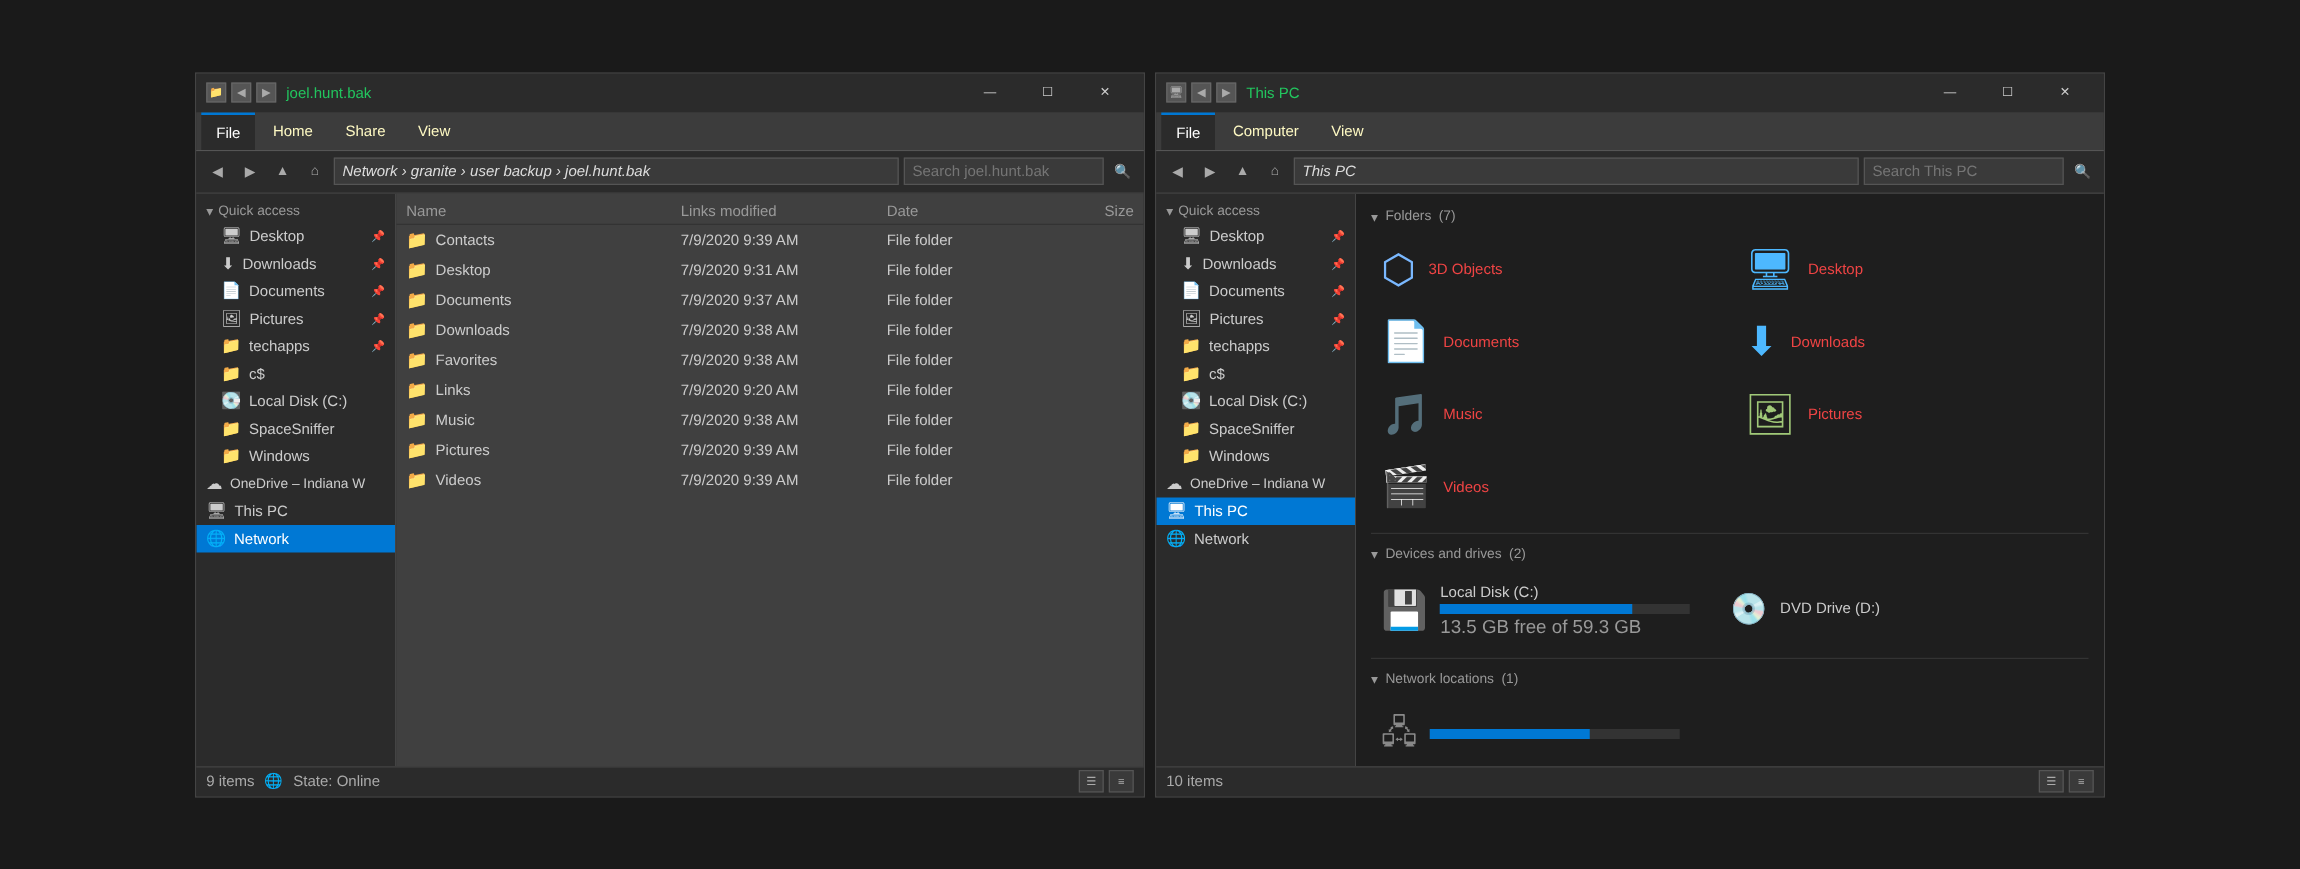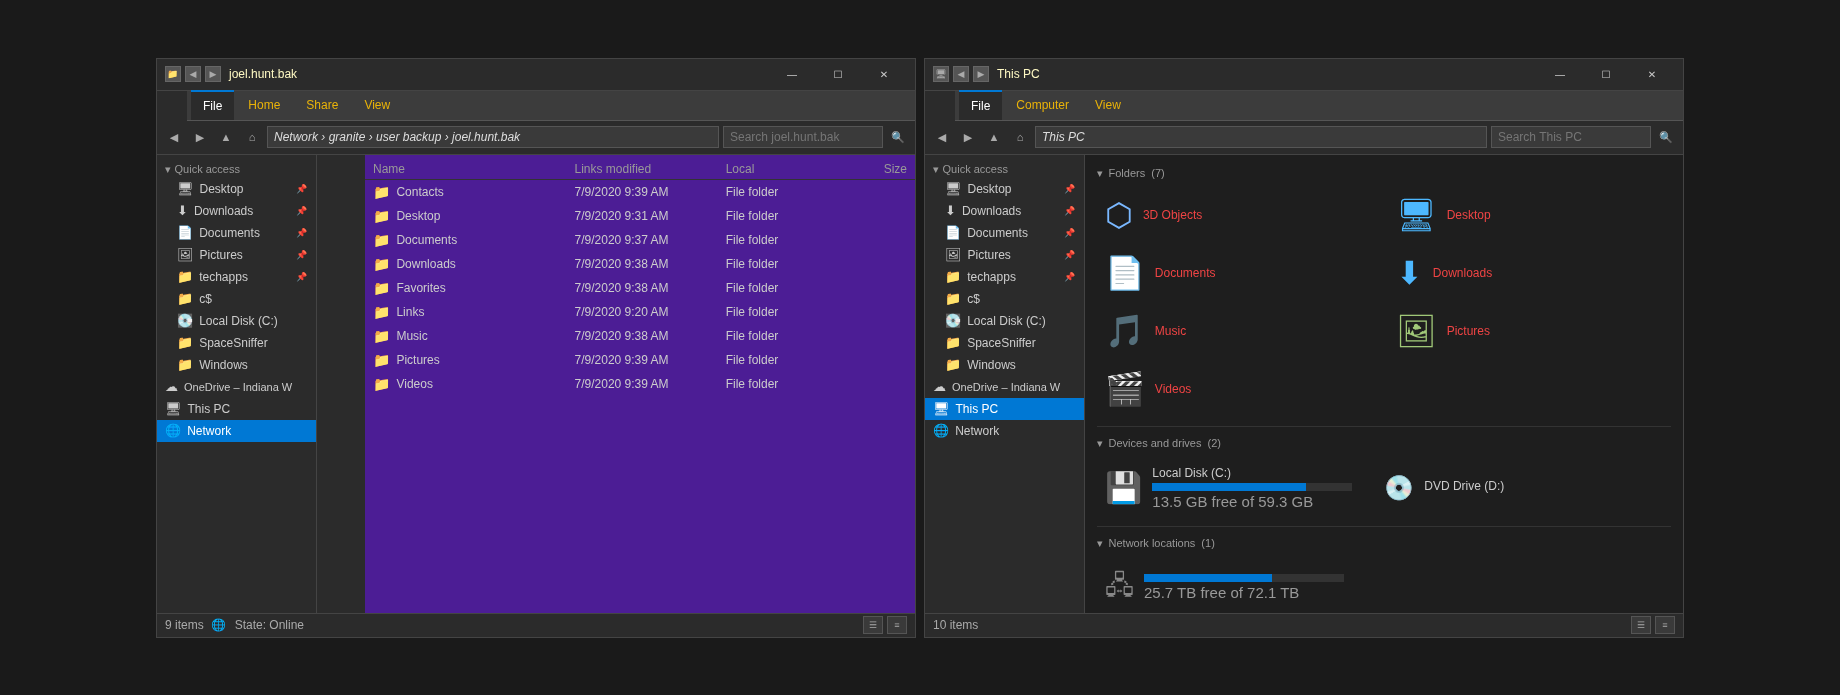--- a/index.html
+++ b/index.html
@@ -42,21 +42,21 @@
     .tb-icon {
       width: 16px; height: 16px;
       background: #555;
       border: 1px solid #666;
       display: flex; align-items: center; justify-content: center;
       font-size: 9px; color: #aaa; cursor: pointer;
     }
     .title-text {
       flex: 1;
       font-size: 12px;
-      color: #fef9c3;
+      color: #22c55e;
     }
     .win-controls {
       display: flex;
       gap: 0;
     }
     .win-btn {
       width: 46px; height: 32px;
       display: flex; align-items: center; justify-content: center;
       font-size: 10px; color: #ccc; cursor: pointer;
       background: transparent;
@@ -64,26 +64,25 @@
 
     
     .ribbon {
       background: #3c3c3c;
       height: 30px;
       display: flex;
       align-items: center;
       padding: 0 4px;
       border-bottom: 1px solid #555;
       gap: 2px;
-      margin-left: 30px;
     }
     .ribbon-tab {
       padding: 4px 12px;
       font-size: 12px;
-      color: #eab308;
+      color: #fef9c3;
       cursor: pointer;
       height: 30px;
       display: flex; align-items: center;
     }
     .ribbon-tab.active {
       background: #2b2b2b;
       color: #fff;
       border-top: 2px solid #0078d4;
     }
 
@@ -161,23 +160,22 @@
       height: 22px;
     }
     .sidebar-item.selected { background: #0078d4; color: #fff; }
     .sidebar-item .pin { font-size: 9px; color: #888; margin-left: auto; }
     .sidebar-icon { font-size: 13px; flex-shrink: 0; }
 
     
     .file-list {
       flex: 1;
       overflow-y: auto;
-      background: #4c1d95;
+      background: #404040;
       padding: 4px 0;
-      margin-left: 48px;
     }
     .file-list-header {
       display: flex;
       padding: 3px 8px;
       border-bottom: 1px solid #333;
       font-size: 12px;
       color: #999;
     }
     .col-name { flex: 2; }
     .col-date { flex: 1.5; }
@@ -384,21 +382,21 @@
       <div class="sidebar-item selected" style="padding-left:8px;">
         <span class="sidebar-icon">🌐</span>
         <span>Network</span>
       </div>
     </div>
 
     <div class="file-list">
       <div class="file-list-header">
         <div class="col-name">Name</div>
         <div class="col-date">Links modified</div>
-        <div class="col-type">Local</div>
+        <div class="col-type">Date</div>
         <div class="col-size">Size</div>
       </div>
 
       <div id="left-file-rows">
           <div class="file-row">
       <div class="col-name">
         <span class="folder-icon">📁</span>
         <span>Contacts</span>
       </div>
       <div class="col-date">7/9/2020 9:39 AM</div>
@@ -656,21 +654,20 @@
         <span>▾</span>
         <span>Network locations</span>
         <span>(1)</span>
       </div>
       <div class="net-drive-item">
         <span class="net-icon">🖧</span>
         <div class="drive-info">
           <div class="drive-bar-bg">
             <div class="drive-bar-fill" style="width:64%"></div>
           </div>
-          <div class="drive-space">25.7 TB free of 72.1 TB</div>
         </div>
       </div>
     </div>
   </div>
 
   <div class="status-bar">
     <span>10 items</span>
     <div class="status-right">
       <div class="view-btn">☰</div>
       <div class="view-btn">≡</div>

